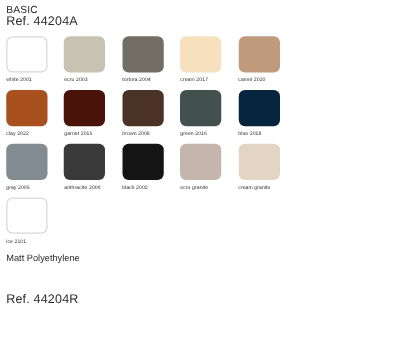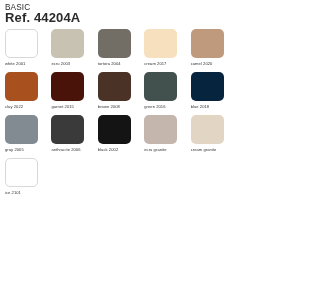--- a/index.html
+++ b/index.html
@@ -27,25 +27,25 @@
     padding: 3px 0 0 5px;
   }
   .section-title {
     font-size: 8.2px;
     line-height: 10px;
     letter-spacing: 0.15px;
     color: #2b2b2b;
     font-weight: 400;
   }
   .section-ref {
-    font-size: 13px;
+    font-size: 10px;
     line-height: 10px;
     letter-spacing: 0.15px;
     color: #2b2b2b;
-    font-weight: 700;
+    font-weight: 400;
   }
   .swatch-grid {
     margin-top: 6px;
     padding-left: 5px;
     box-sizing: border-box;
     width: 237px;
   }
   .swatch-row {
     display: flex;
     flex-direction: row;
@@ -170,17 +170,19 @@
 
     <div class="swatch-row">
       <div class="swatch-cell">
         <div class="swatch-chip bordered" style="background-color: rgb(255, 255, 255);"></div>
         <div class="swatch-label">ice 2101</div>
       </div>
     </div>
 
   </div>
 
+  <div class="finish-note">Matt Polyethylene</div>
 
   <div class="section-head second">
+    <div class="section-ref">Ref. 44204R</div>
   </div>
 
 </div>
 
 </body></html>

